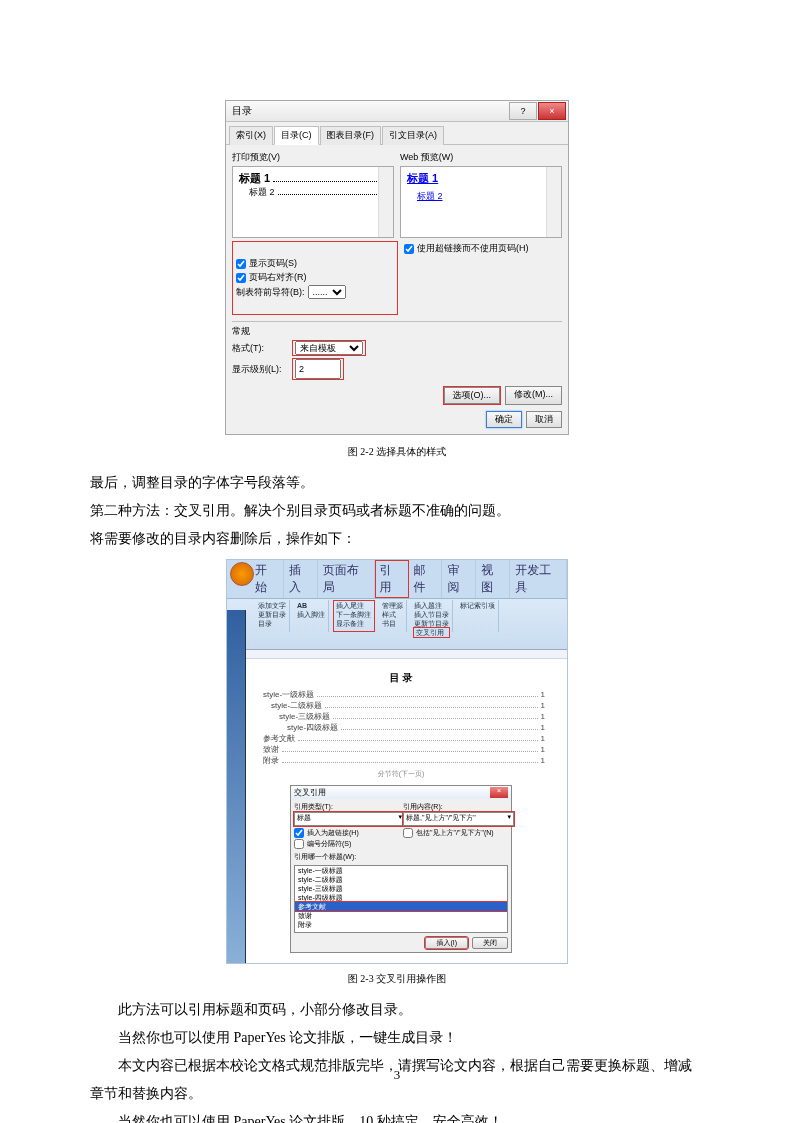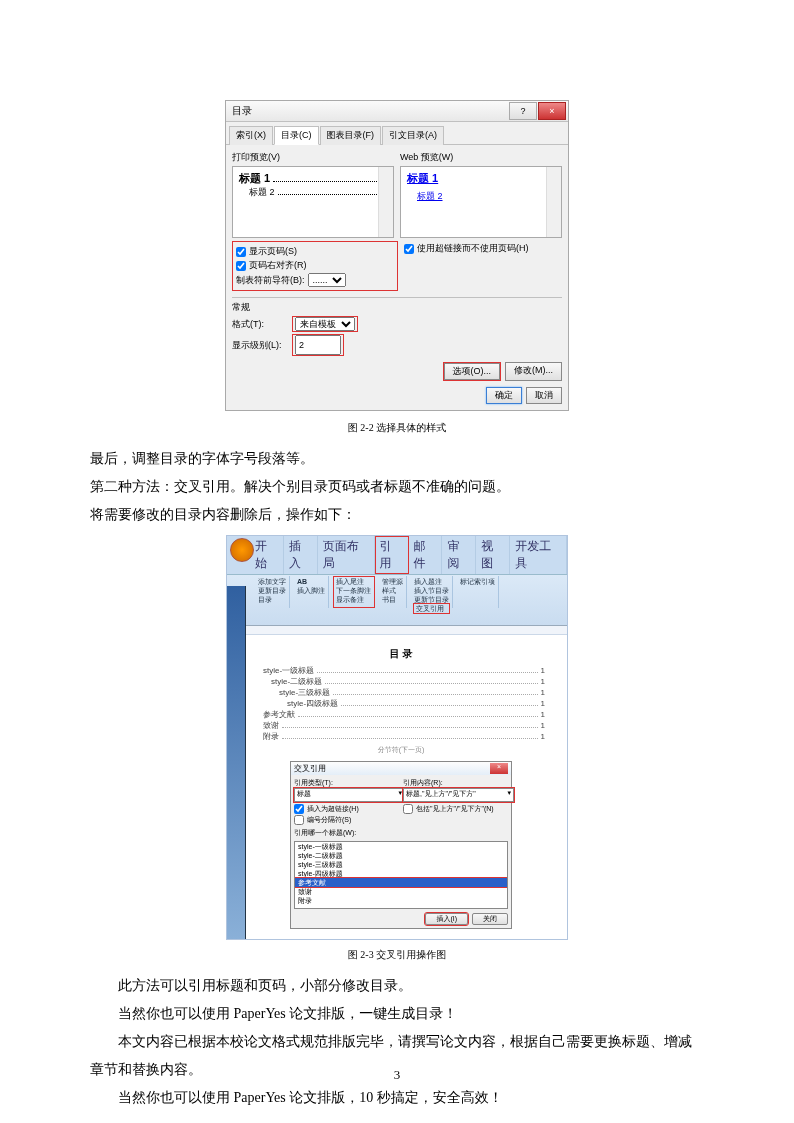--- a/index.html
+++ b/index.html
@@ -120,21 +120,21 @@
   display: flex;
   gap: 6px;
   margin-top: 3px;
 }
 .dlg1-chk-col {
   flex: 1;
   font-size: 9px;
 }
 .dlg1-chk-col.boxed {
   border: 1px solid #d33;
-  padding: 2px 3px;
+  padding: 14px 3px;
 }
 .chkline {
   display: flex;
   align-items: center;
   gap: 3px;
   margin: 1px 0;
 }
 .chkline input[type=checkbox] {
   width: 10px; height: 10px; margin: 0;
 }
@@ -469,21 +469,21 @@
               <span>使用超链接而不使用页码(H)</span>
             </div>
         </div>
       </div>
       <hr class="dlg1-hr">
       <div class="dlg1-general">
         <div>常规</div>
         <div class="dlg1-fmt">
           <span style="width:56px;">格式(T):</span>
           <span class="boxed-red">
-            <select style="width:60px;">
+            <select style="width:68px;">
               <option>来自模板</option>
             </select>
           </span>
         </div>
         <div class="dlg1-fmt">
           <span style="width:56px;">显示级别(L):</span>
           <span class="boxed-red">
             <input type="text" style="width: 38px;" value="2">
           </span>
         </div>

